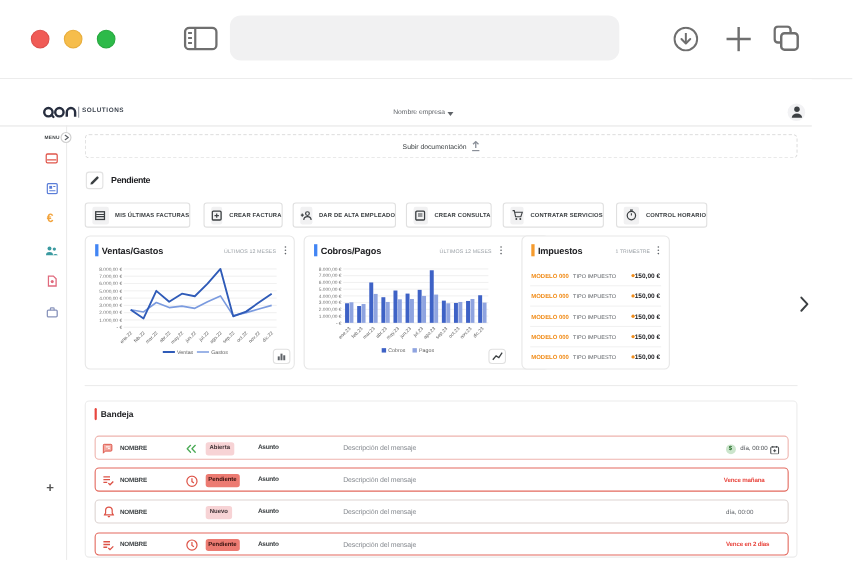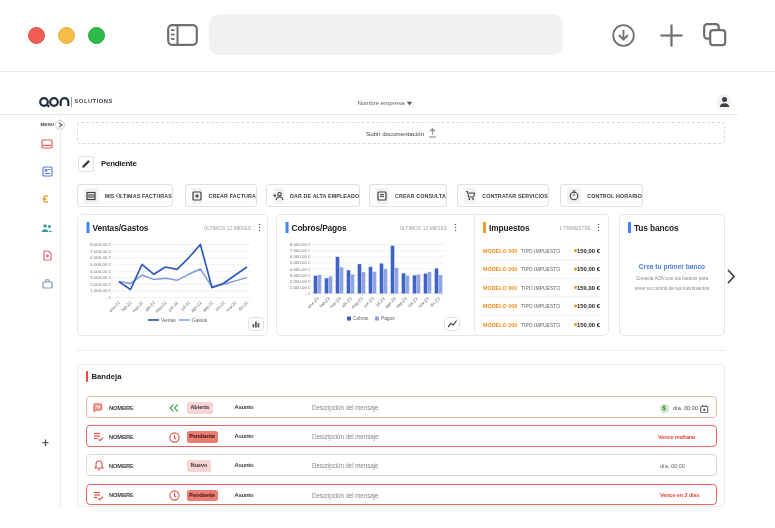--- a/index.html
+++ b/index.html
@@ -334,29 +334,20 @@
 <text x="46" y="93.3" font-size="5.0" fill="#5f6368">TIPO IMPUESTO</text>
 <circle cx="100.5" cy="91" r="1.5" fill="#f08c1a"></circle>
 <text x="125" y="93.3" font-size="5.9" font-weight="bold" fill="#202124" text-anchor="end">150,00 €</text>
 <line x1="7" y1="100.3" x2="126" y2="100.3" stroke="#eeeeee" stroke-width="0.8"></line>
 <text x="8" y="111.8" font-size="5.4" font-weight="bold" fill="#f08c1a">MODELO 000</text>
 <text x="46" y="111.8" font-size="5.0" fill="#5f6368">TIPO IMPUESTO</text>
 <circle cx="100.5" cy="109.5" r="1.5" fill="#f08c1a"></circle>
 <text x="125" y="111.8" font-size="5.9" font-weight="bold" fill="#202124" text-anchor="end">150,00 €</text>
 </svg>
     </div>
-<div class="card" style="left:618.5px;top:214px;width:106.5px;height:122px;">
-<svg width="104.5" height="120" viewBox="0 0 104.5 120" style="display:block;">
-<rect x="8" y="7" width="3" height="11" fill="#4285f4"></rect>
-<text x="14" y="16" font-size="8.3" font-weight="bold" fill="#202124" letter-spacing="-0.1">Tus bancos</text>
-<text x="52" y="53.5" font-size="6.6" font-weight="bold" fill="#4a7de2" text-anchor="middle">Crea tu primer banco</text>
-<text x="52" y="64.5" font-size="4.7" fill="#80868b" text-anchor="middle">Conecta AON con tus bancos para</text>
-<text x="52" y="74.5" font-size="4.7" fill="#80868b" text-anchor="middle">tener un control de tus movimientos</text>
-</svg>
-    </div>
 <svg class="abs" style="left:727px;top:269px;" width="9" height="15" viewBox="0 0 9 15">
       <polyline points="1.5,1.5 7,7.5 1.5,13.5" fill="none" stroke="#3c4043" stroke-width="1.8" stroke-linecap="round" stroke-linejoin="round"></polyline>
     </svg>
 
   <div class="abs" style="left:77px;top:350px;width:648px;height:1px;background:#ececec;"></div>
 
   <div class="abs" style="left:77px;top:364px;width:648px;height:143px;border:1px solid #ececec;border-radius:4px;background:#fff;"></div>
   <div class="abs accent" style="left:85.5px;top:371px;background:#e8473f;width:2.5px;"></div>
   <div class="abs" style="left:91.5px;top:371.5px;font-size:7.7px;font-weight:bold;color:#202124;text-align:center;">Bandeja</div>
 <div class="abs" style="left:85.5px;top:396px;width:631.5px;height:21.5px;border:1px solid #eeb4ae;border-radius:4px;background:#fff;">

